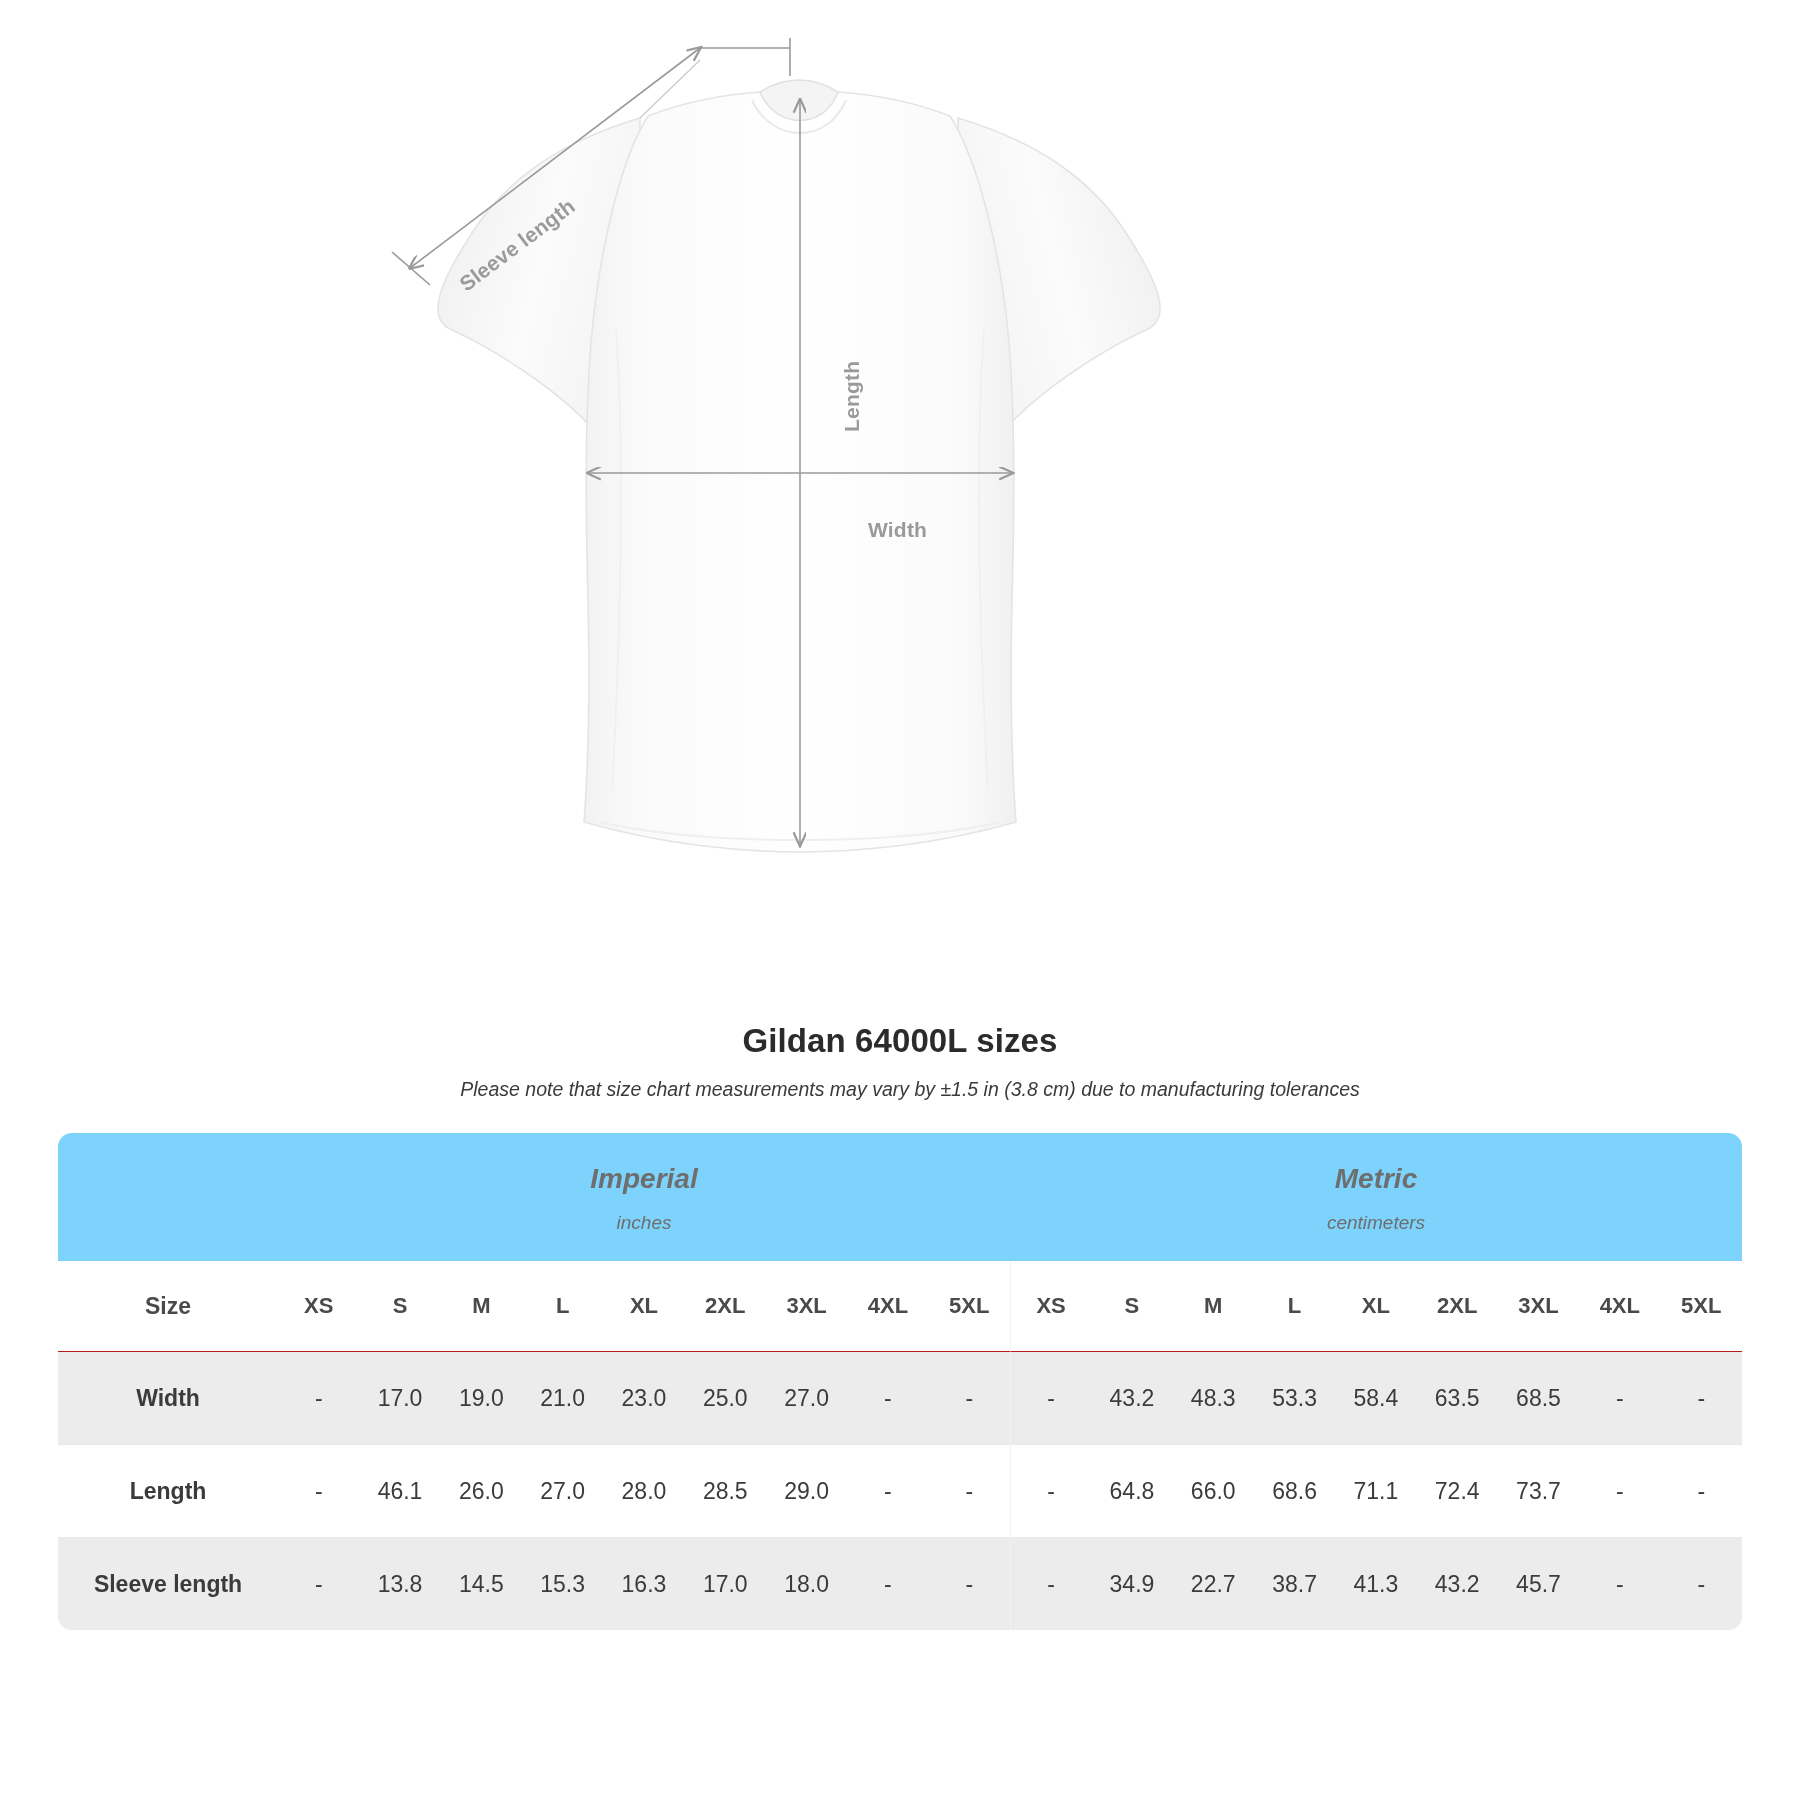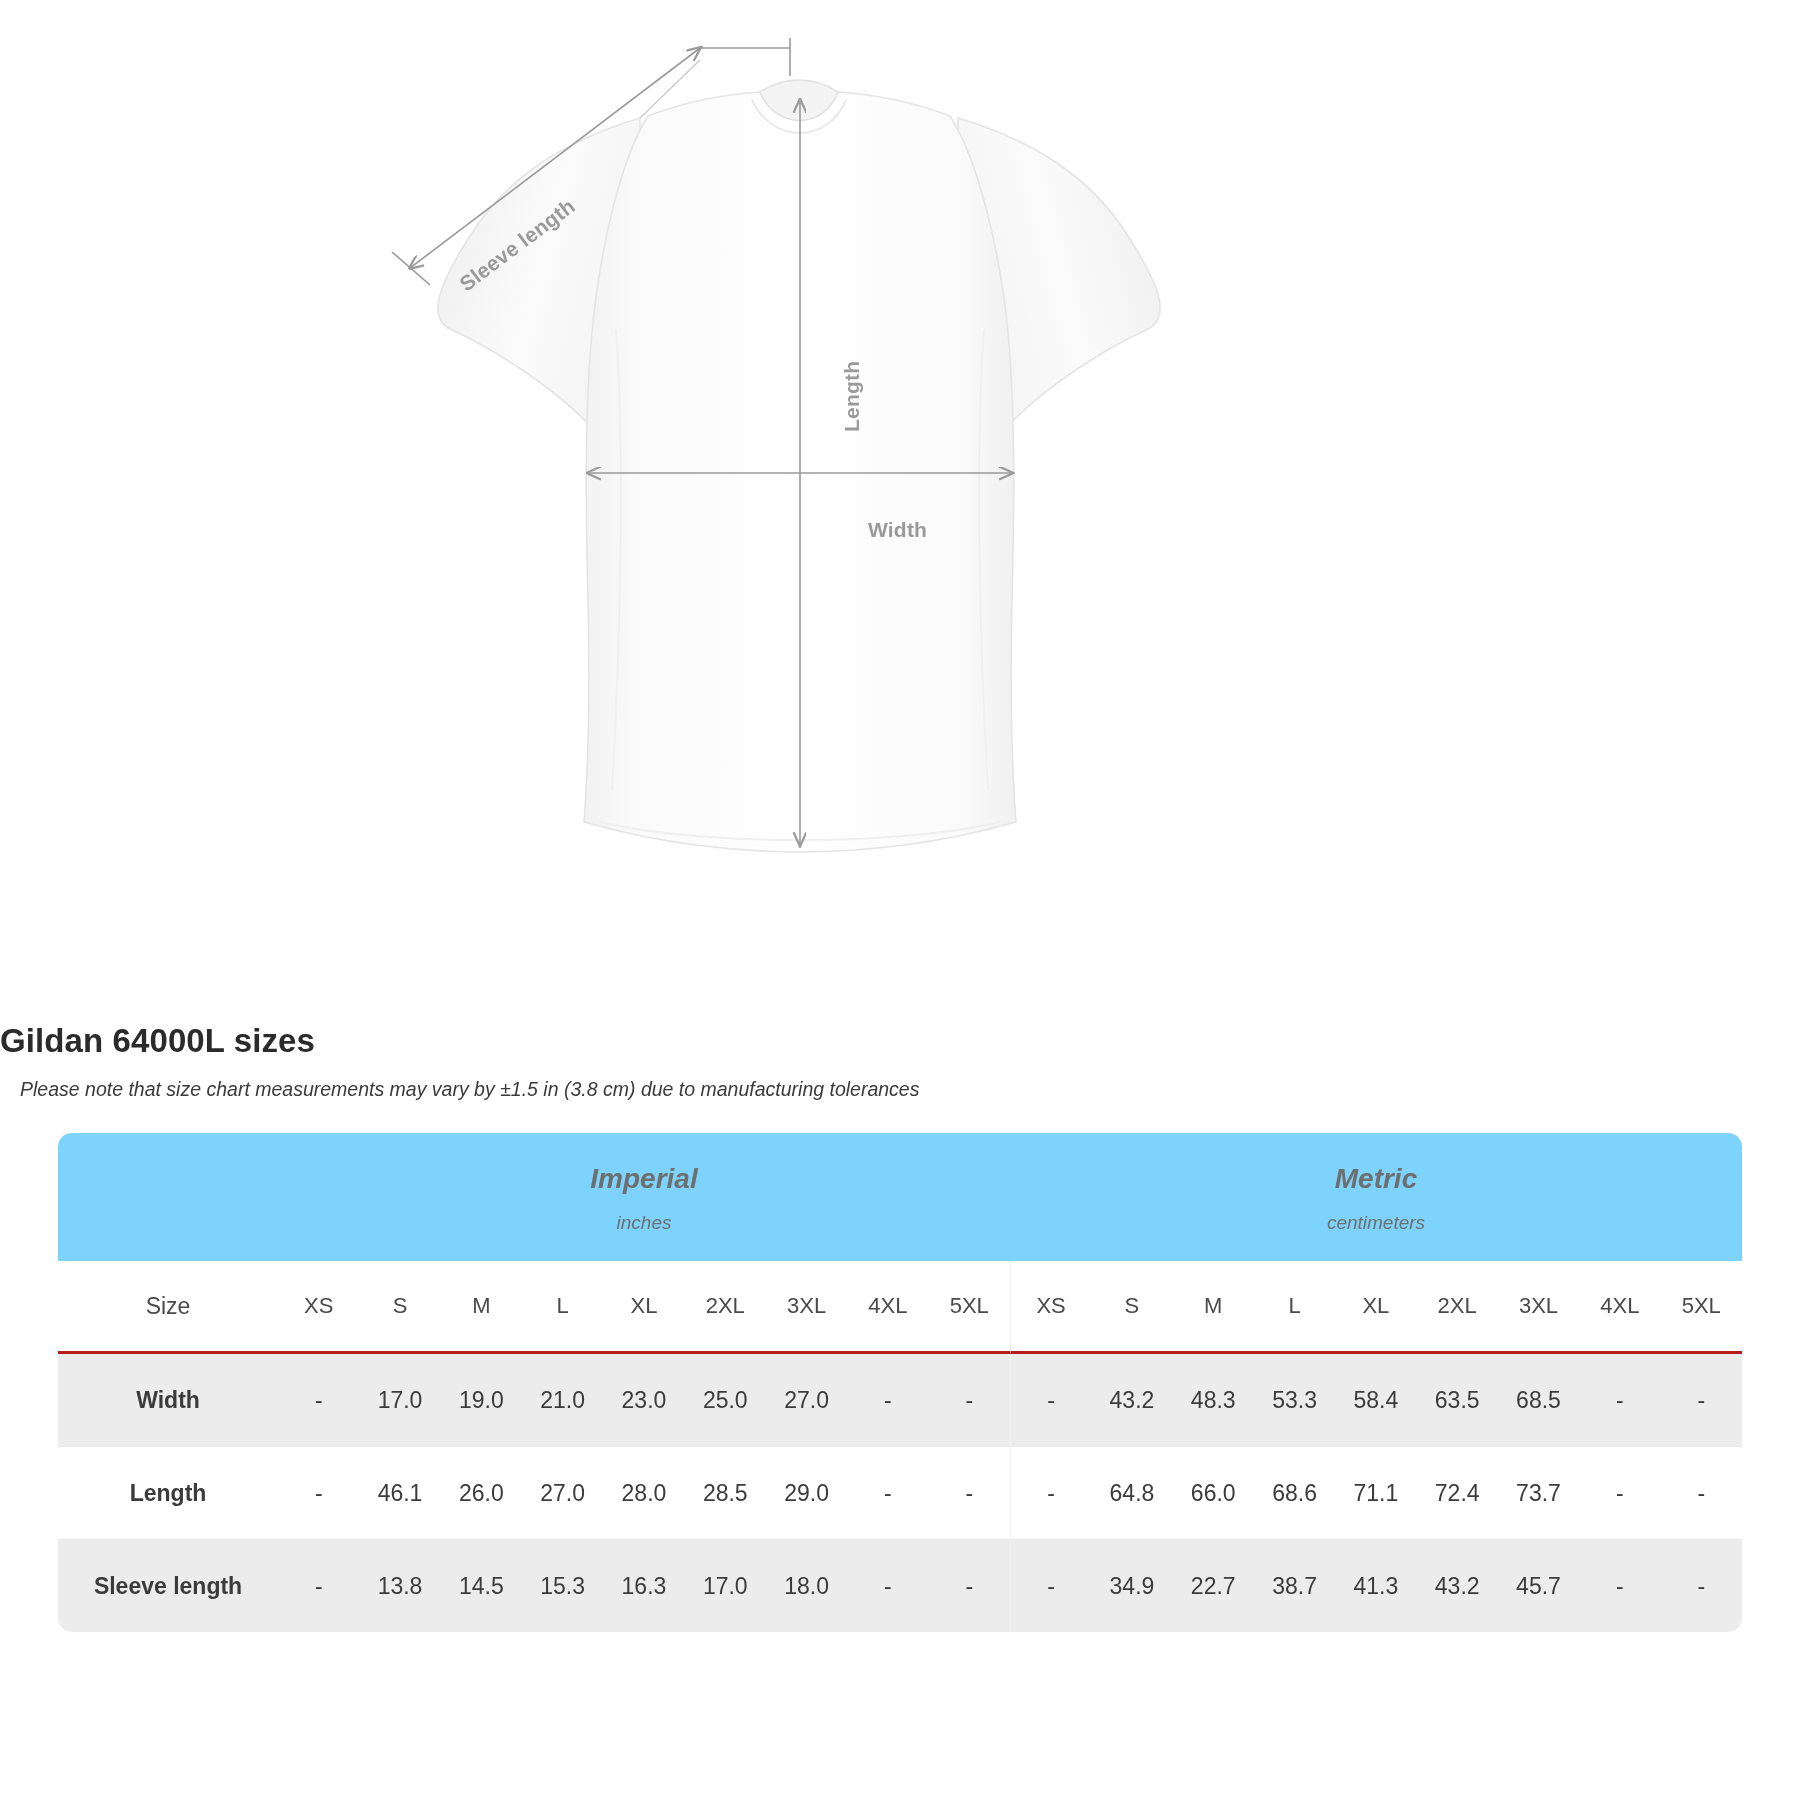--- a/index.html
+++ b/index.html
@@ -44,20 +44,21 @@
     transform: rotate(-90deg);
     transform-origin: 0 0;
   }
   .dim-label.sleeve {
     transform: rotate(-37deg);
     transform-origin: 0 0;
   }
 
   
   .title-block {
+    text-align: center;
     margin-top: 2px;
   }
   .chart-title {
     font-size: 33px;
     font-weight: bold;
     color: #2b2b2b;
     margin: 0;
     letter-spacing: 0.1px;
   }
   .chart-note {
@@ -103,23 +104,23 @@
   }
   .corner-tl { border-top-left-radius: 14px; }
   .corner-tr { border-top-right-radius: 14px; }
 
   tr.header-row td {
     background: #ffffff;
     height: 90px;
     text-align: center;
     vertical-align: middle;
     font-size: 22px;
-    font-weight: normal;
+    font-weight: bold;
     color: #4a4a4a;
-    border-bottom: 3px solid #b91c1c;
+    border-bottom: 1px solid #b91c1c;
   }
   tr.header-row td.rowhead {
     font-size: 23px;
   }
 
   tr.data-row td {
     height: 92px;
     text-align: center;
     vertical-align: middle;
     font-size: 23px;

